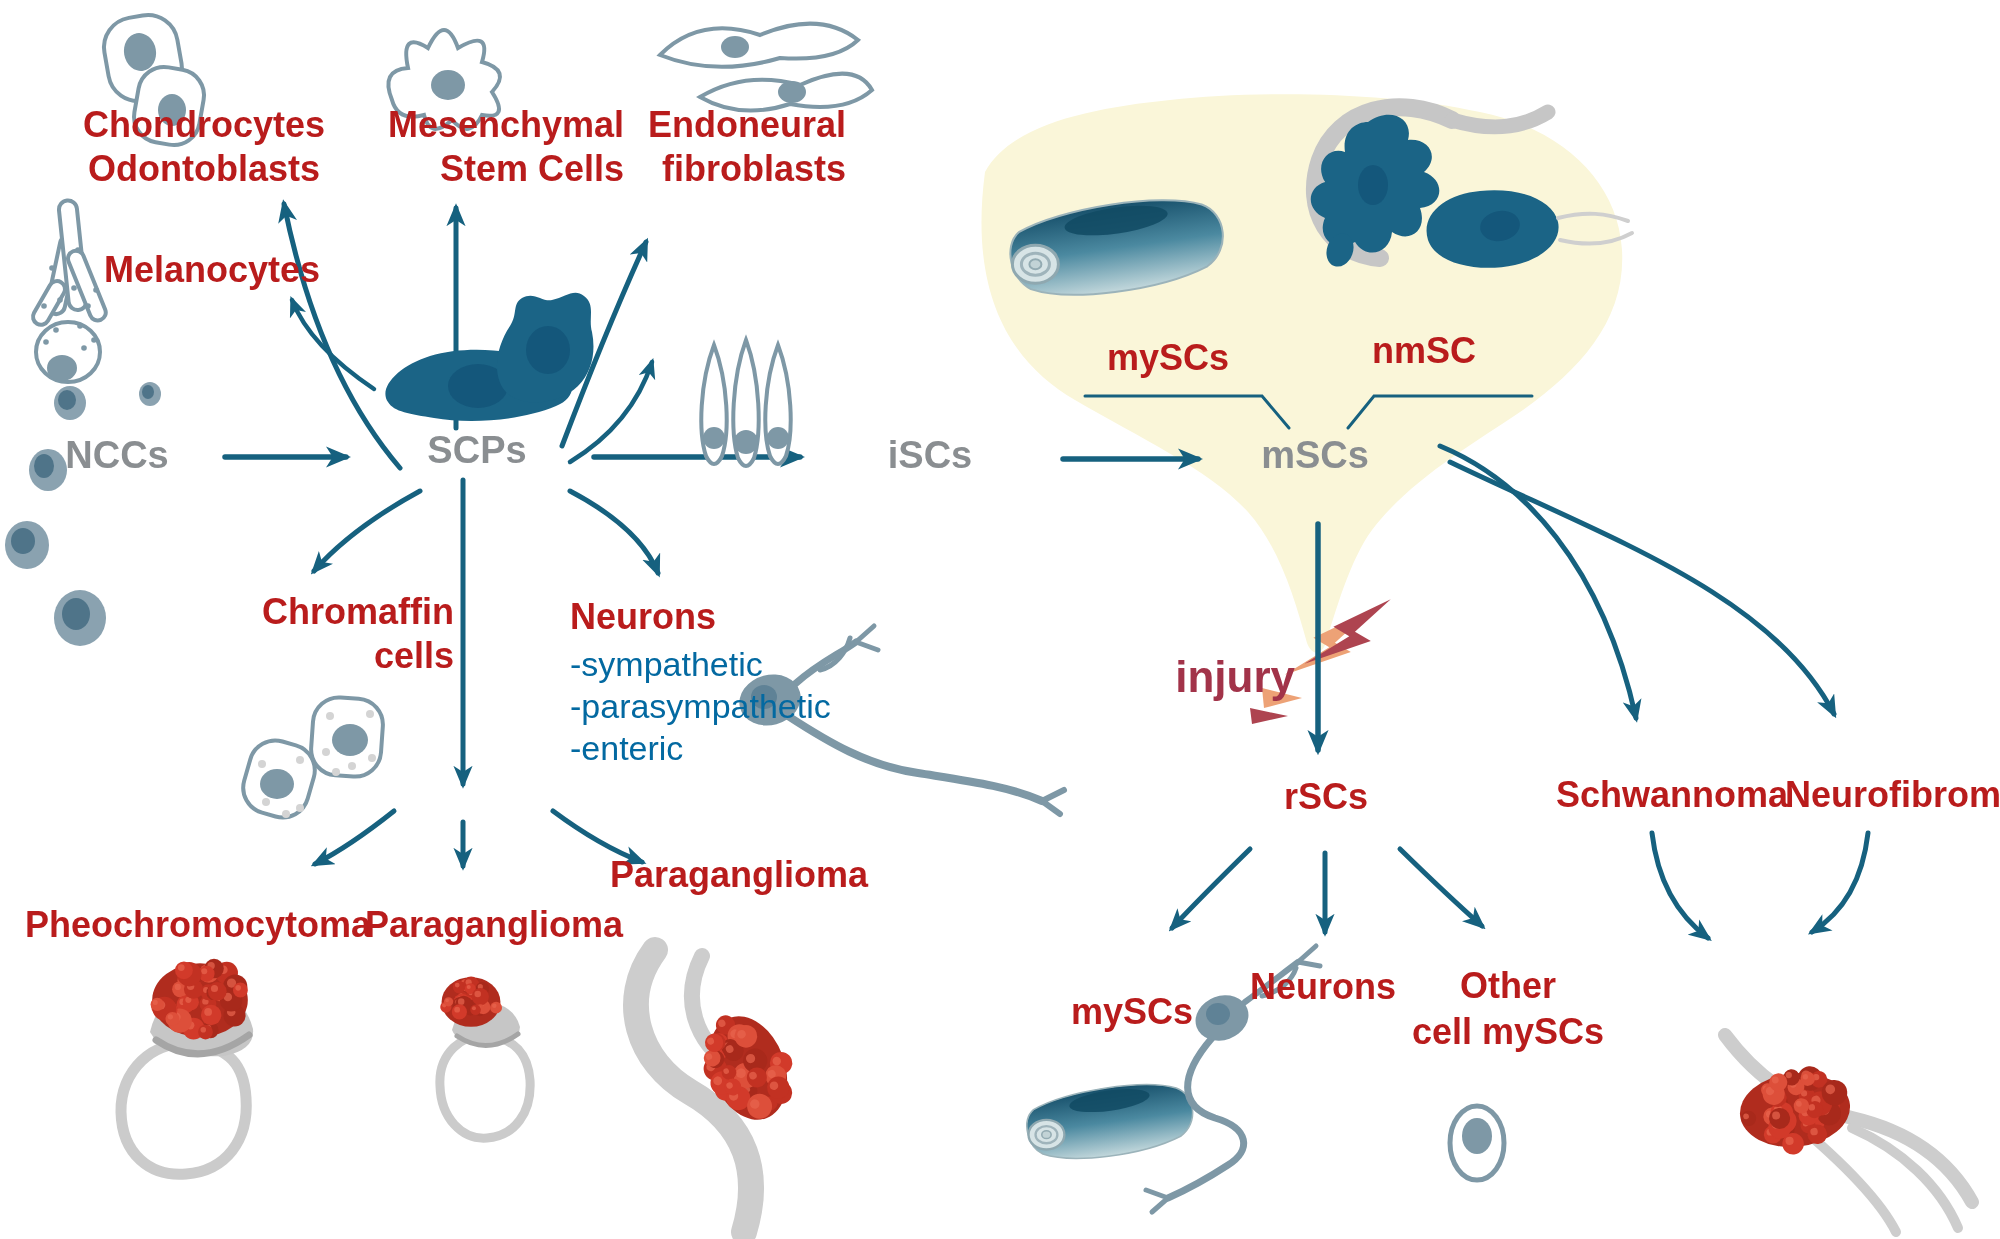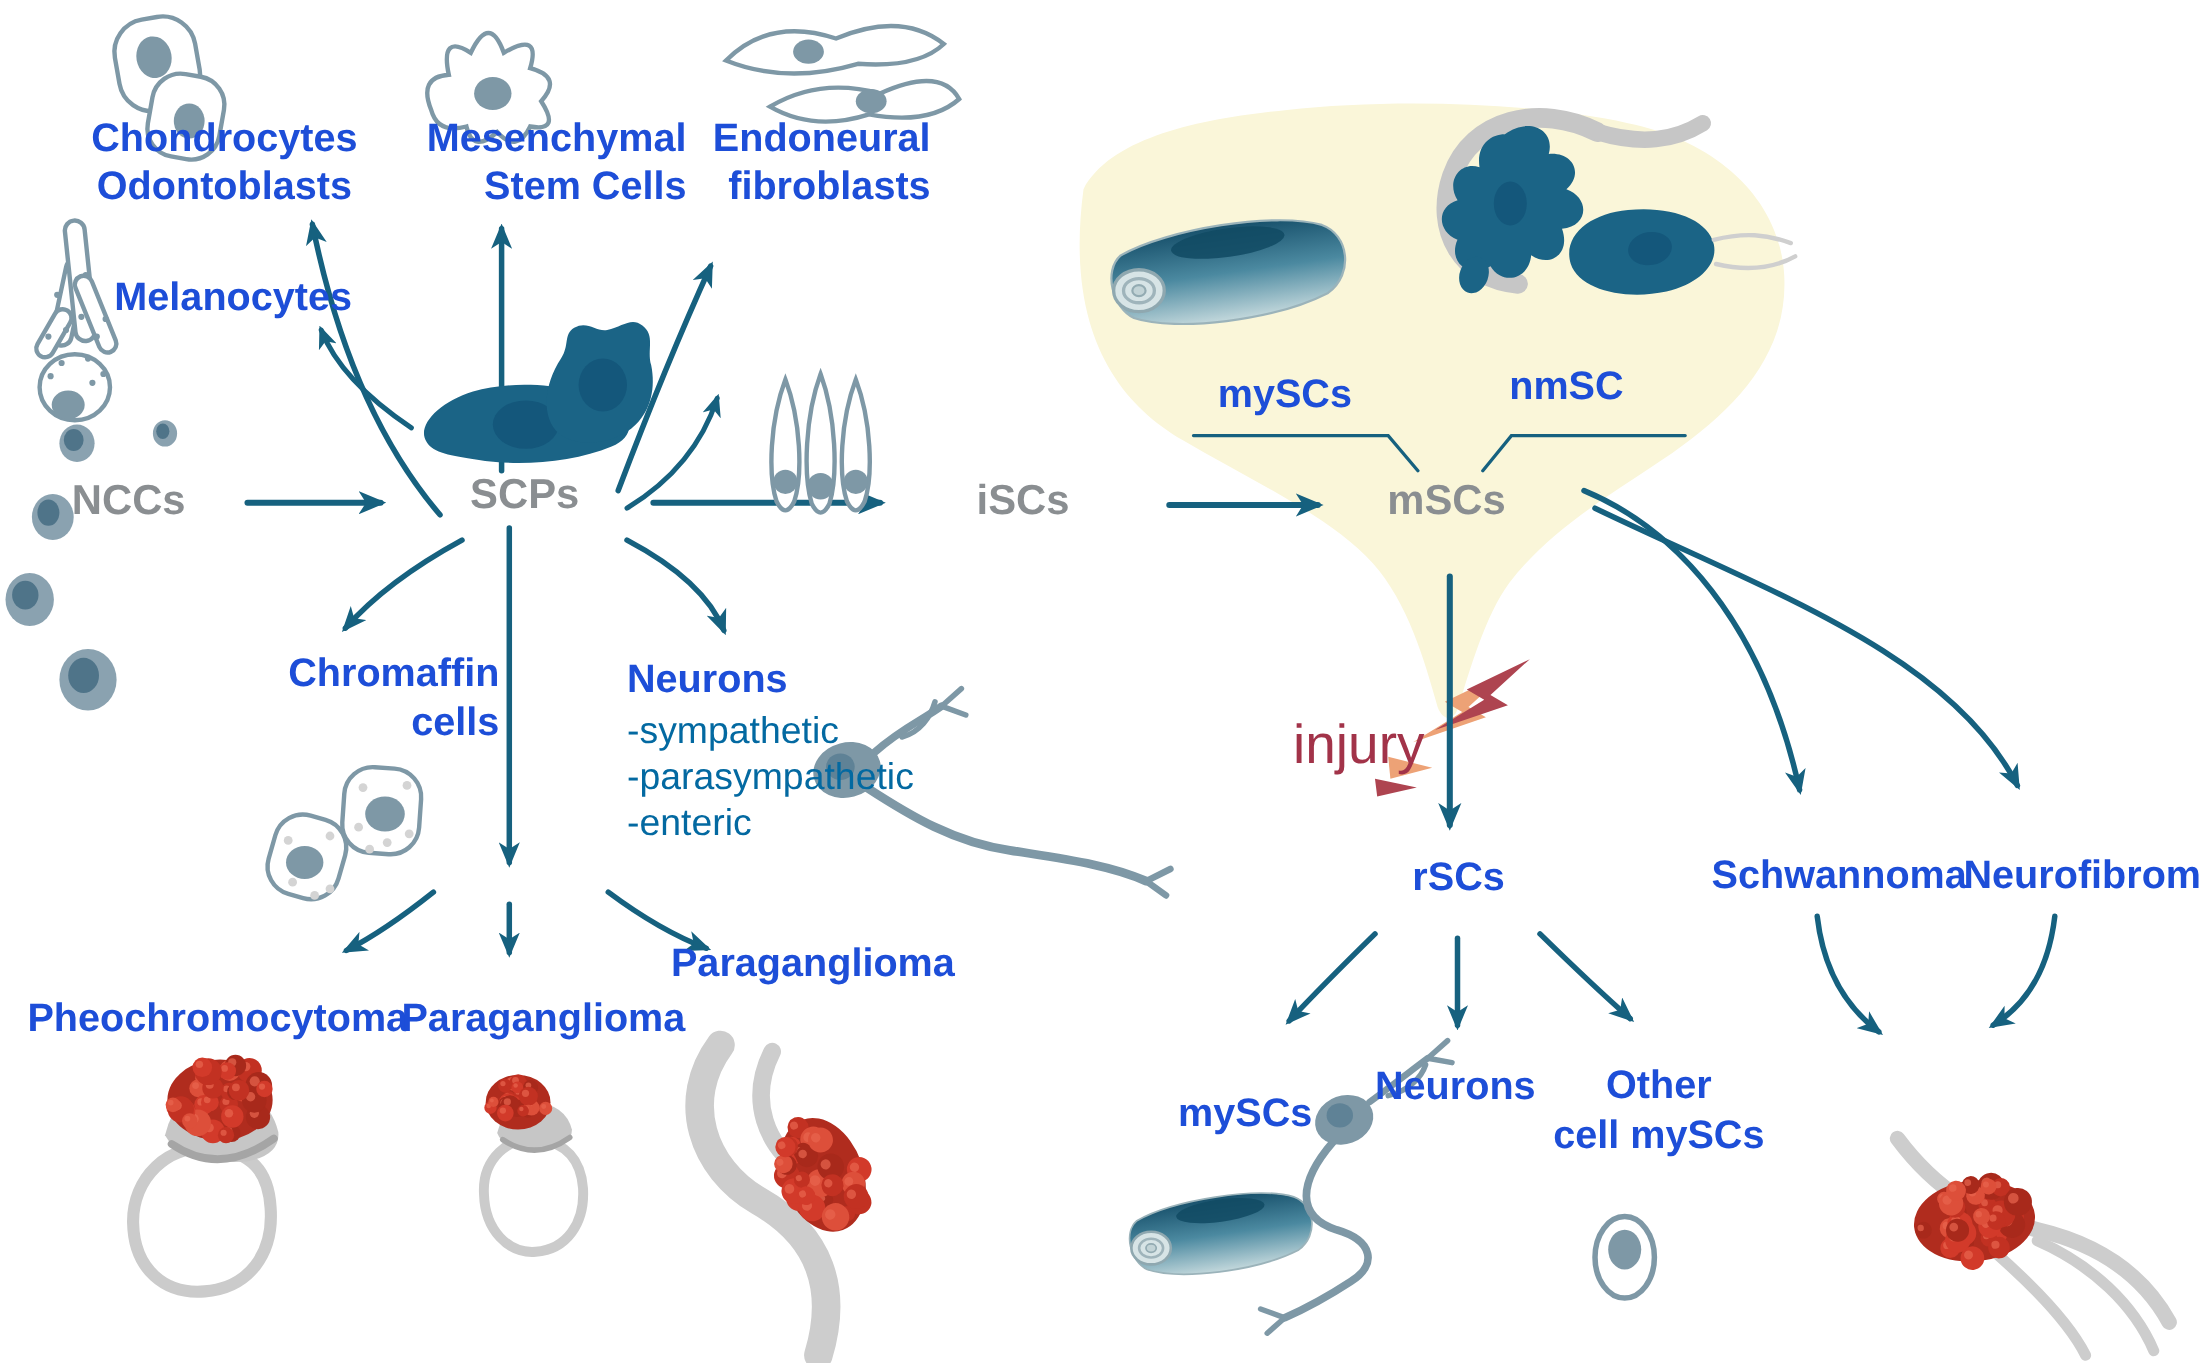--- a/index.html
+++ b/index.html
@@ -1,26 +1,26 @@
 <!DOCTYPE html>
 <html><head>
 <meta charset="utf-8">
 <style>
   html,body{margin:0;padding:0;background:#ffffff}
   #stage{position:relative;width:2000px;height:1239px;background:#ffffff;
          font-family:"Liberation Sans",sans-serif;overflow:hidden}
   svg.art{position:absolute;left:0;top:0}
-  .lbl{position:absolute;color:#1d4ed8;font-size:36px;font-weight:600;
+  .lbl{position:absolute;color:#b91c1c;font-size:36px;font-weight:600;
        line-height:44px;white-space:nowrap;text-align:center}
   .left{text-align:right}
   .center{transform:translateX(-50%)}
   .rightAlign{transform:translateX(-100%)}
   .gray{color:#8a8e91;font-weight:700;font-size:38px}
   .sub{color:#0369a1;font-weight:400;font-size:34px;line-height:42px;text-align:left}
-  .injury{color:#a23349;font-weight:400;font-size:50px}
+  .injury{color:#a23349;font-weight:700;font-size:44px}
   .mpnst{font-size:34px;line-height:40px}
   .two{line-height:46px}
   .lbl span{display:block}
 </style>
 </head>
 <body>
 
 <div id="stage">
 
 <svg class="art" width="2000" height="1239" viewBox="0 0 2000 1239">

